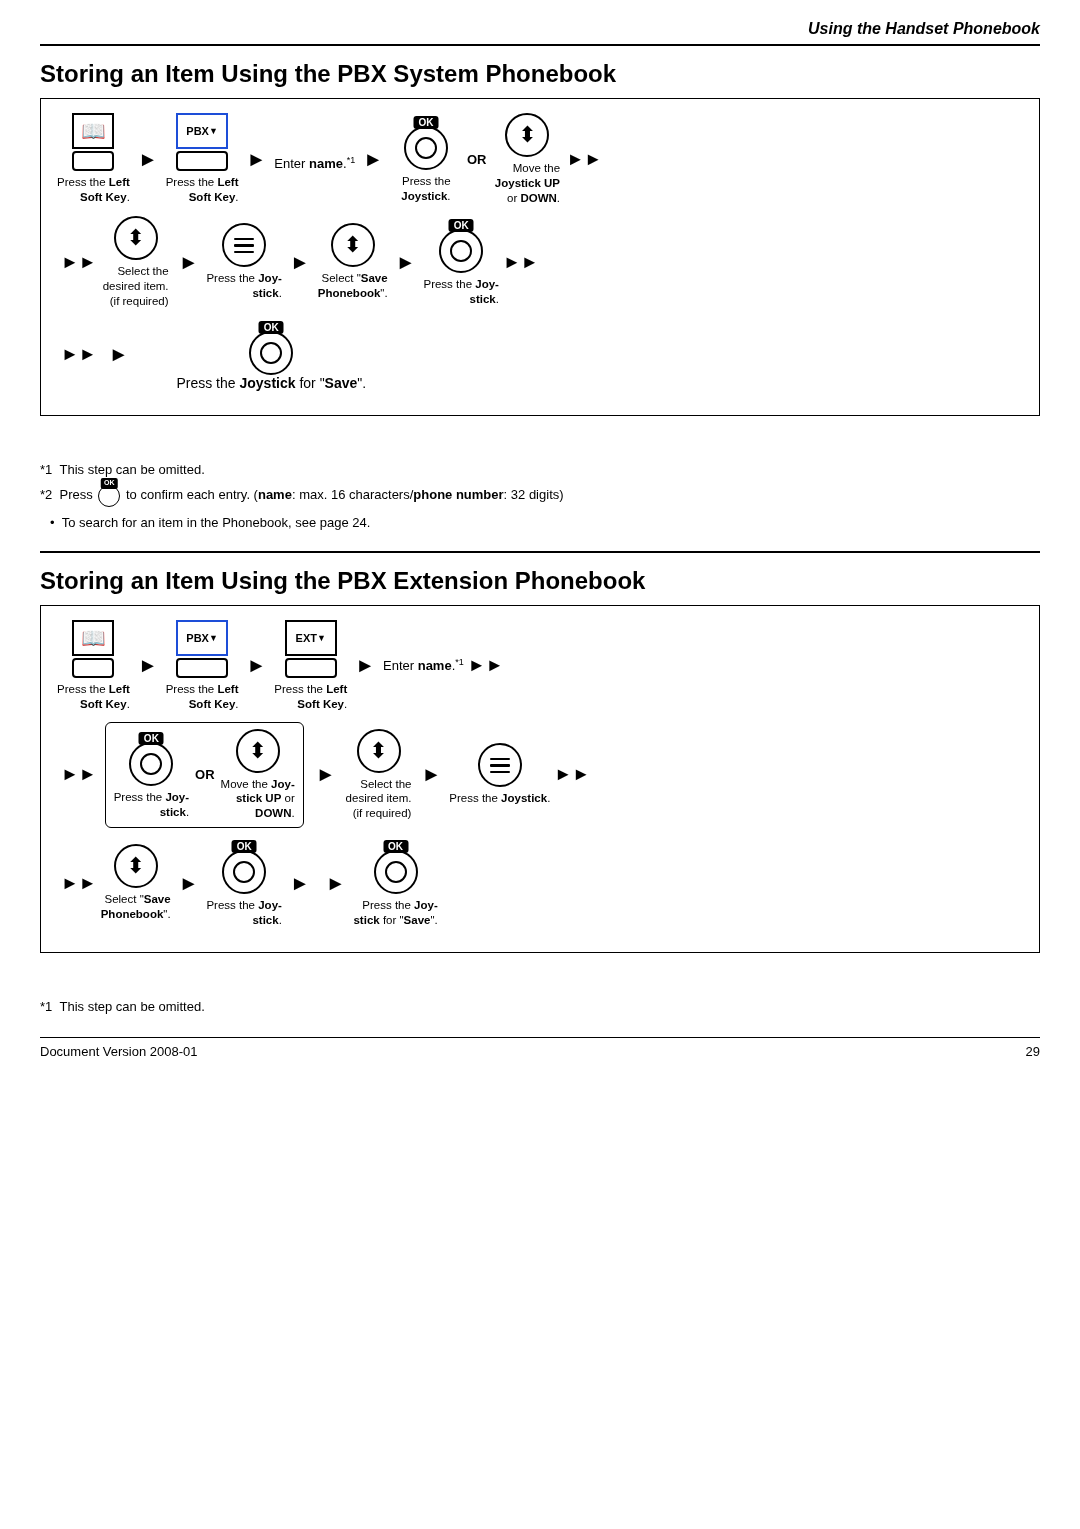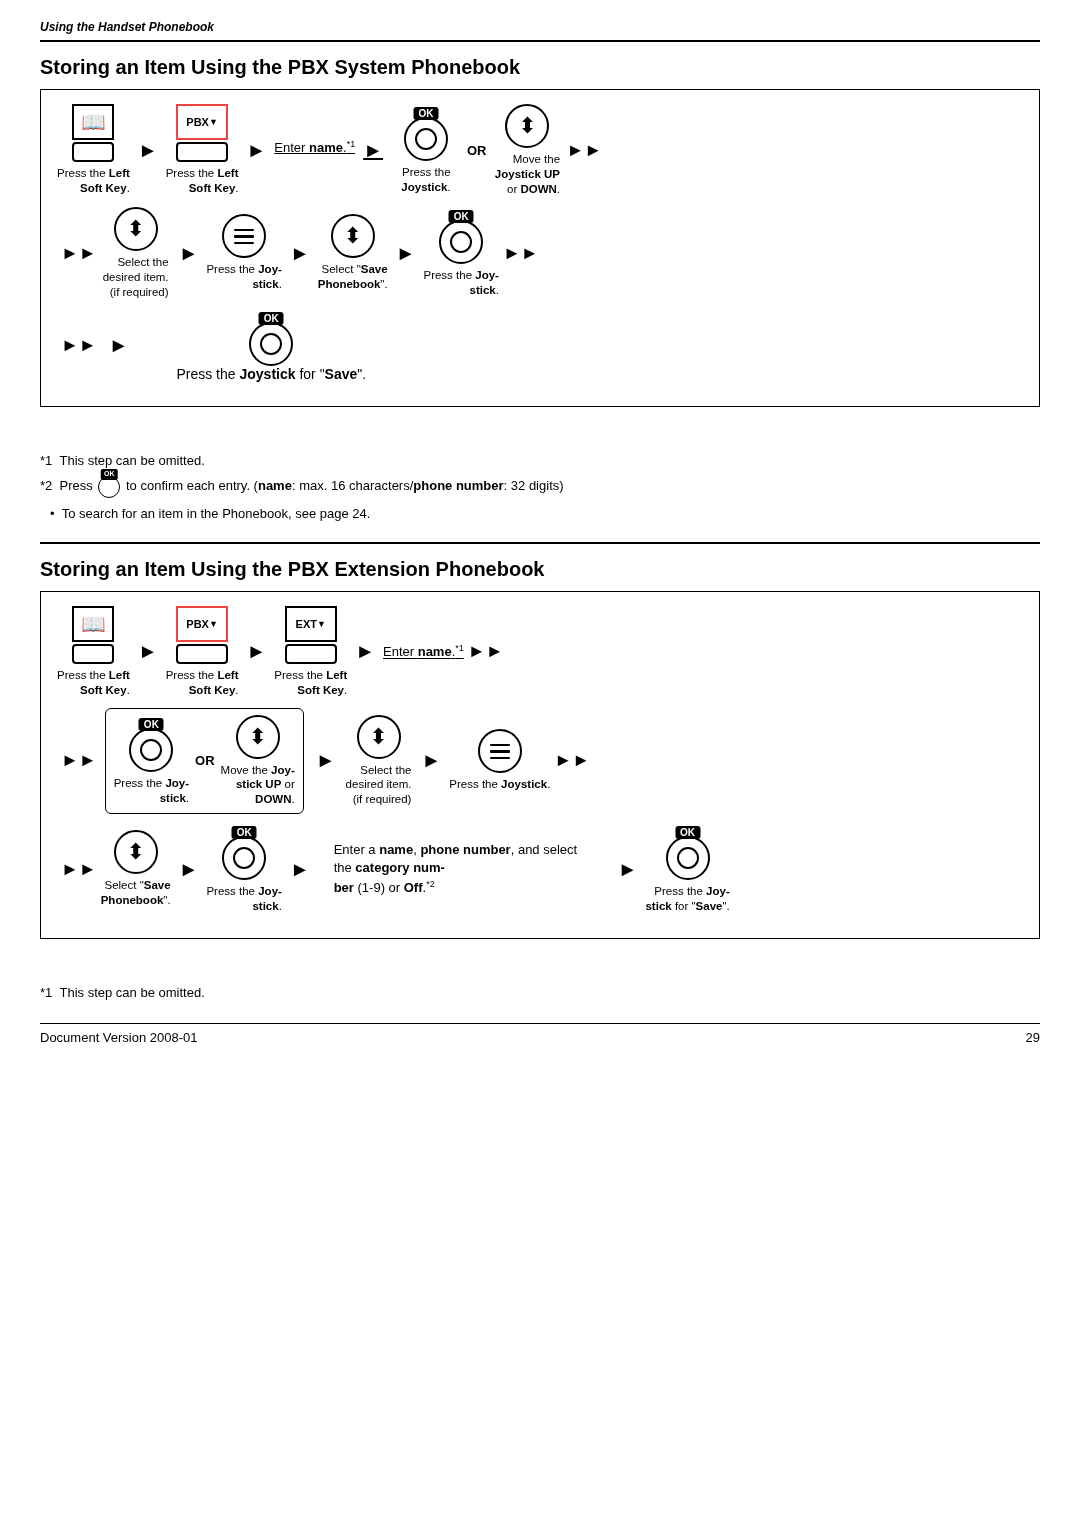--- a/index.html
+++ b/index.html
@@ -8,35 +8,35 @@
       min-height: 1529px;
       background: #fff;
       font-family: Arial, Helvetica, sans-serif;
       font-size: 14px;
       color: #000;
       padding: 20px 40px 20px 40px;
     }
 
     
     .page-header {
-      text-align: left;
+      text-align: right;
       font-style: italic;
       font-weight: bold;
-      font-size: 12px;
+      font-size: 16px;
       margin-bottom: 6px;
     }
     .header-rule {
       border: none;
       border-top: 2px solid #000;
       margin-bottom: 14px;
     }
 
     
     .section-title {
-      font-size: 20px;
+      font-size: 24px;
       font-weight: bold;
       margin-bottom: 10px;
     }
 
     
     .diagram-box {
       border: 1.5px solid #000;
       padding: 14px 16px;
       margin-bottom: 14px;
     }
@@ -95,21 +95,21 @@
       width: 42px;
       height: 20px;
       border: 2px solid #000;
       border-radius: 4px;
       margin-top: 2px;
     }
 
     .icon-pbx {
       width: 52px;
       height: 36px;
-      border: 2px solid #ef4444;
+      border: 2px solid #1d4ed8;
       display: flex;
       align-items: center;
       justify-content: center;
       font-size: 11px;
       font-weight: bold;
       position: relative;
     }
     .icon-pbx-sub {
       font-size: 9px;
       vertical-align: super;
@@ -199,24 +199,23 @@
     }
     .joystick-up-inner {
       font-size: 22px;
       line-height: 1;
       color: #000;
     }
 
     
     .enter-name-cell {
       display: flex;
-      align-items: flex-start;
+      align-items: flex-end;
       font-size: 13px;
       white-space: nowrap;
-      text-decoration: underline;
     }
 
     
     .notes-section {
       margin-bottom: 12px;
       margin-top: 44px;
     }
     .note-line {
       font-size: 13px;
       margin-bottom: 6px;
@@ -536,23 +535,20 @@
         <span class="ok-badge">OK</span>
         <div class="joystick-ok">
           <div class="ok-inner"></div>
         </div>
       </div>
       <div class="label">Press the <b>Joy-<br>stick</b>.</div>
     </div>
 
     <span class="arrow-right">►</span>
 
-    <div class="text-cell" style="margin: 0 16px; max-width: 260px;">
-      Enter a <b>name</b>, <b>phone number</b>, and select the <b>category num-<br>ber</b> (1-9) or <b>Off</b>.<sup>*2</sup>
-    </div>
 
     <span class="arrow-right">►</span>
 
     <div class="step-cell">
       <div style="position:relative; margin-top:12px;">
         <span class="ok-badge">OK</span>
         <div class="joystick-ok">
           <div class="ok-inner"></div>
         </div>
       </div>

